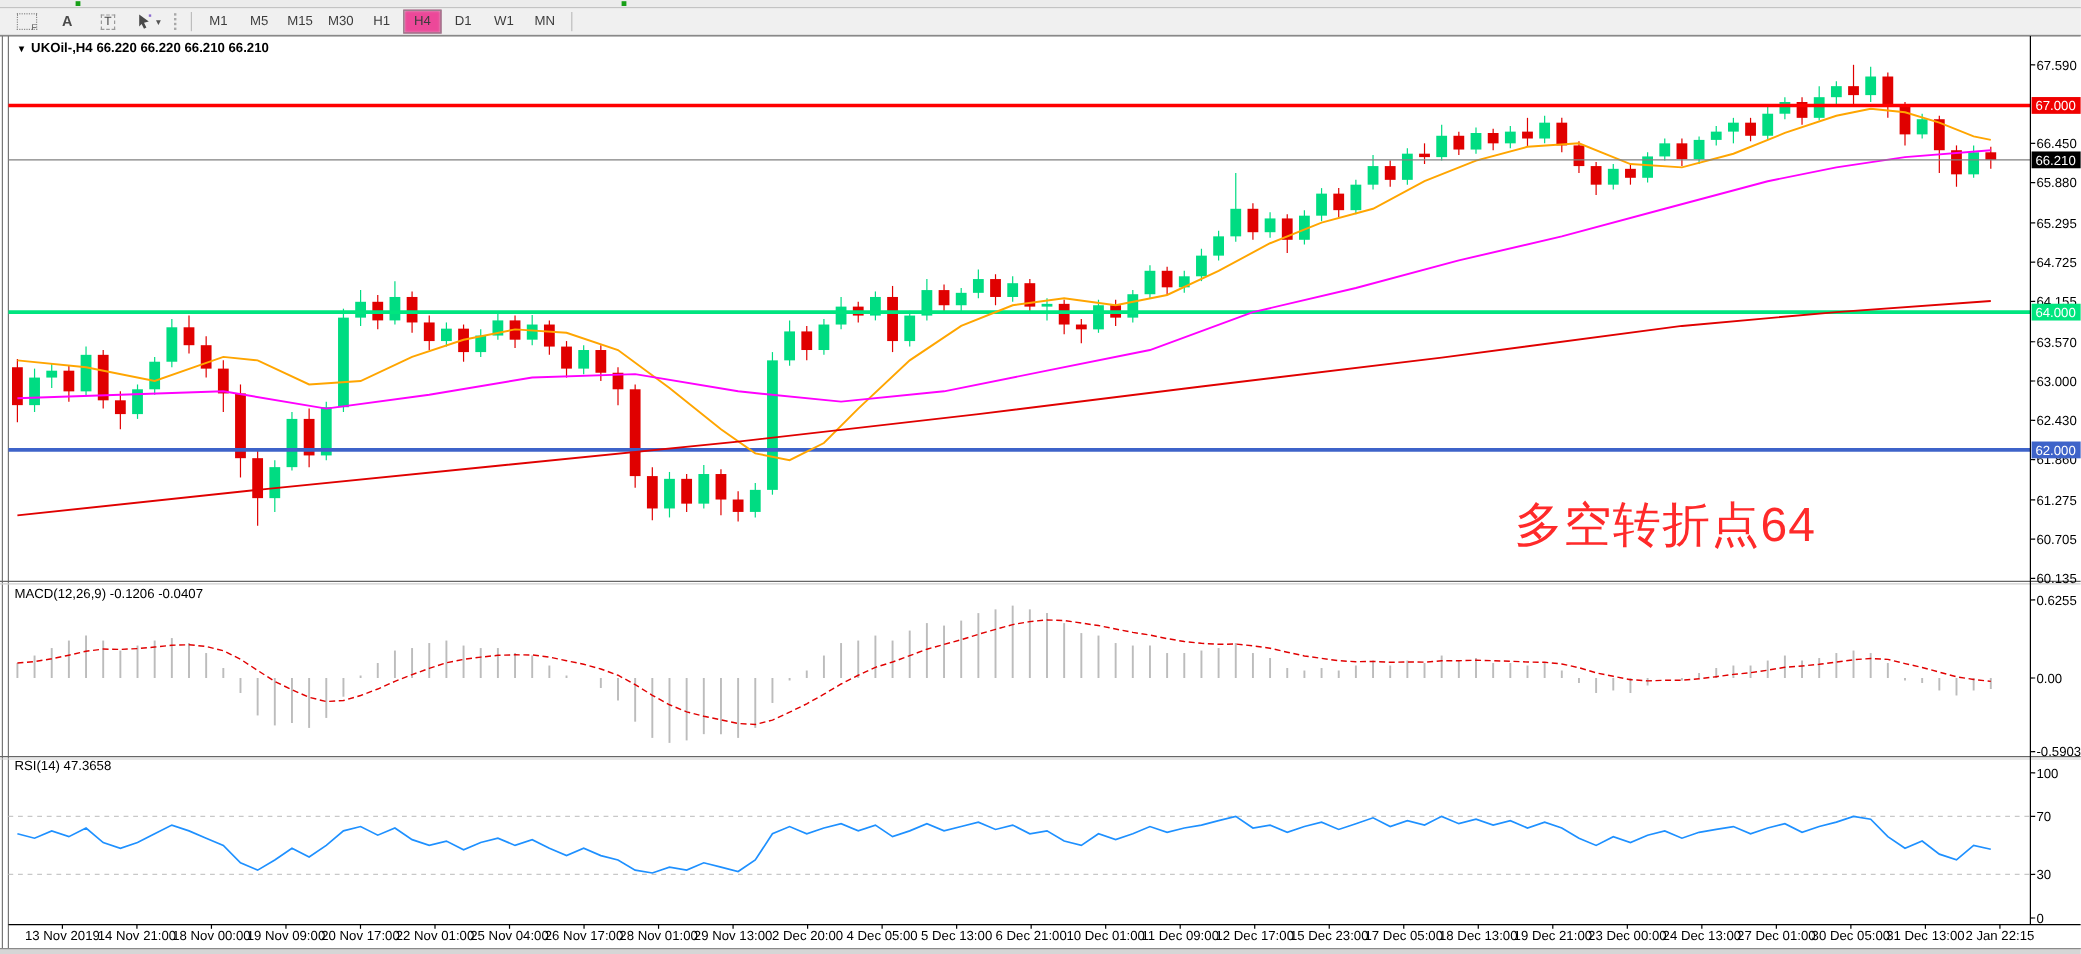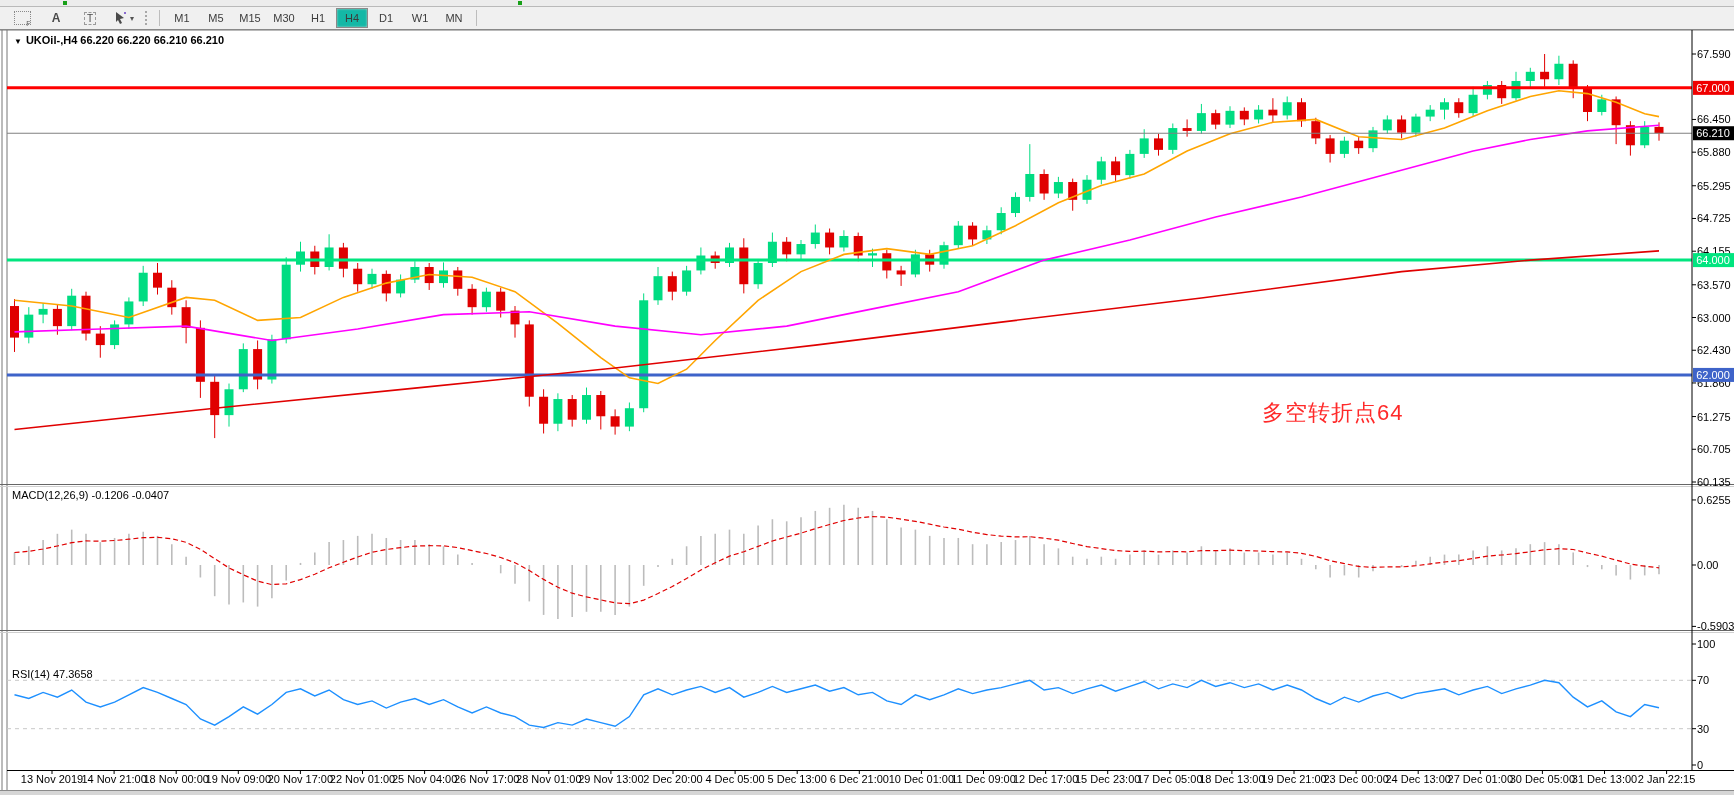--- a/index.html
+++ b/index.html
@@ -4,33 +4,33 @@
 <style>
   html,body{margin:0;padding:0;width:1734px;height:795px;overflow:hidden;background:#fff;
     font-family:"Liberation Sans",sans-serif;-webkit-font-smoothing:none;}
   .abs{position:absolute;}
   #top-strip{left:0;top:0;width:1734px;height:6px;background:#ececec;border-bottom:1px solid #b9b9b9;}
   .gdot{position:absolute;top:1px;width:4px;height:4px;background:#18a018;}
   #toolbar{left:0;top:7px;width:1734px;height:22px;background:#f0f0f0;display:flex;align-items:center;
     border-bottom:1px solid #9a9a9a;}
   .tbtn{height:18px;min-width:22px;display:flex;align-items:center;justify-content:center;
     font-size:11px;color:#3c3c3c;border:1px solid transparent;margin:0 1px;padding:0 4px;cursor:default;}
-  .tbtn.active{background:#14b8a6;border:1px solid #8a8a8a;box-shadow:inset 0 0 2px #cfcfcf;}
+  .tbtn.active{background:#ec4899;border:1px solid #8a8a8a;box-shadow:inset 0 0 2px #cfcfcf;}
   .sep{width:1px;height:16px;background:#bdbdbd;margin:0 5px;}
   .grip{width:3px;height:14px;border-left:2px dotted #a8a8a8;margin:0 4px;}
   .iconbox{width:15px;height:12px;border:1px dotted #8a8a8a;position:relative;}
   .iconbox span{position:absolute;right:-1px;bottom:-3px;font-size:7px;color:#555;}
   .a-glyph{font-size:12px;font-weight:bold;color:#4a4a4a;}
   .t-glyph{font-size:10px;color:#4a4a4a;border:1px dashed #9a9a9a;padding:0 2px;line-height:11px;}
   .caret{font-size:8px;color:#555;margin-left:2px;}
   #chart-title{left:14px;top:34px;font-size:11px;color:#000;z-index:5;font-weight:bold;}
   #chart-title .tri{font-size:8px;margin-right:4px;}
   #macd-label{left:12px;top:489px;font-size:11px;color:#000;z-index:5;}
-  #rsi-label{left:12px;top:633px;font-size:11px;color:#000;z-index:5;margin-top:35px;}
-  #annotation{left:1262px;top:398px;font-size:22px;color:#ff2a2a;z-index:5;letter-spacing:1px;}
+  #rsi-label{left:12px;top:633px;font-size:11px;color:#000;z-index:5;}
+  #annotation{left:1262px;top:410px;font-size:40px;color:#ff2a2a;z-index:5;letter-spacing:1px;}
   #bottom-strip{left:0;top:790px;width:1734px;height:5px;background:#d6d6d6;border-top:1px solid #8a8a8a;}
   svg text{font-family:"Liberation Sans",sans-serif;font-size:11px;fill:#000;}
 </style>
 </head>
 <body>
 
 <div id="top-strip" class="abs">
   <div class="gdot" style="left:63px"></div>
   <div class="gdot" style="left:518px"></div>
 </div>

